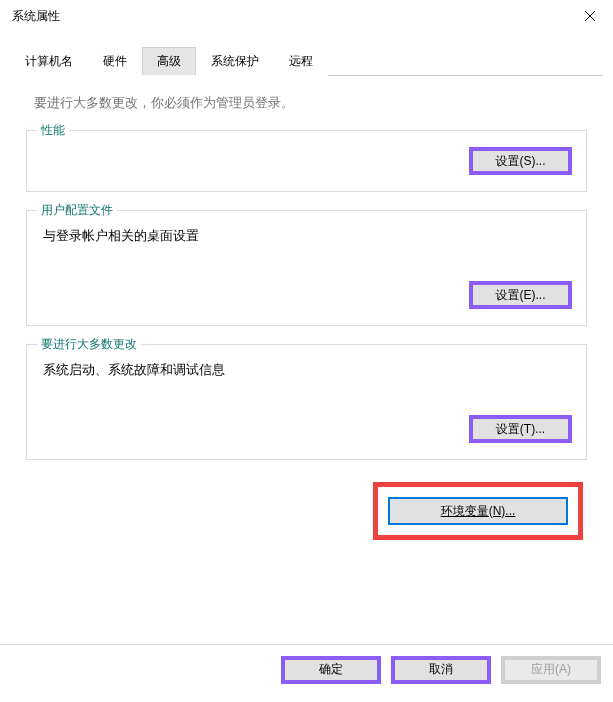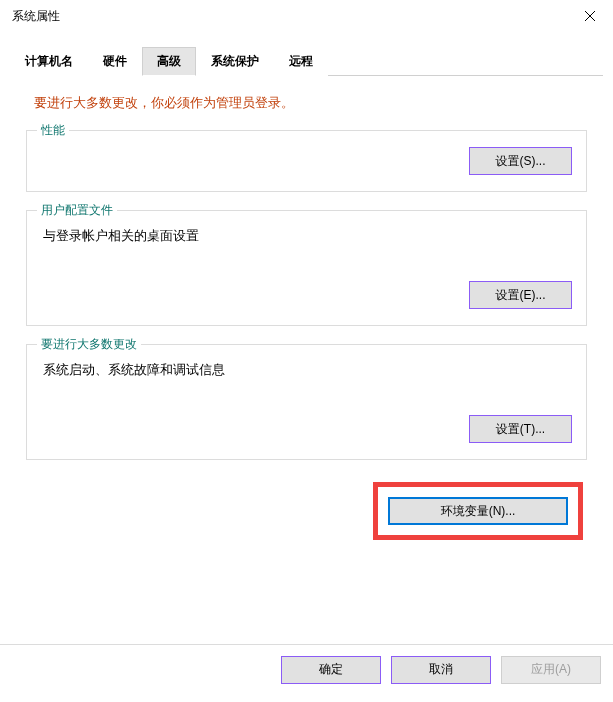--- a/index.html
+++ b/index.html
@@ -38,21 +38,20 @@
     }
     .close-btn svg {
       width: 10px;
       height: 10px;
     }
     .tabs {
       margin: 14px 10px 0 10px;
       display: flex;
       border-bottom: 1px solid #d0d0d0;
       position: relative;
-      font-weight: bold;
     }
     .tab {
       padding: 5px 14px;
       font-size: 12px;
       color: #000;
       cursor: pointer;
       position: relative;
       top: 1px;
       border: 1px solid transparent;
       border-bottom: none;
@@ -62,21 +61,21 @@
       border: 1px solid #d0d0d0;
       border-bottom: 1px solid #ffffff;
       background: #e5e5e5;
       z-index: 2;
     }
     .content {
       padding: 18px 26px 0 26px;
     }
     .intro {
       font-size: 13px;
-      color: #c2410c;
+      color: #737373;
       margin-bottom: 18px;
       padding-left: 8px;
     }
     .groupbox {
       border: 1px solid #dcdcdc;
       margin-bottom: 18px;
       padding: 16px 14px 16px 14px;
       position: relative;
     }
     .groupbox .legend {
@@ -96,21 +95,21 @@
     }
     .groupbox .btn-row {
       display: flex;
       justify-content: flex-end;
     }
     .win-btn {
       min-width: 103px;
       height: 28px;
       padding: 0 14px;
       background: #e1e1e1;
-      border: 1px solid #8b5cf6;
+      border: 4px solid #8b5cf6;
       font-size: 12px;
       font-family: inherit;
       cursor: pointer;
       color: #000;
     }
     .win-btn:disabled {
       color: #9e9e9e;
       background: #e9e9e9;
       border-color: #cfcfcf;
       cursor: default;
@@ -128,20 +127,21 @@
     }
     .env-btn {
       min-width: 180px;
       height: 28px;
       background: #e1e1e1;
       border: 2px solid #0078d7;
       font-size: 12px;
       font-family: inherit;
       cursor: pointer;
       color: #000;
+      text-decoration: underline;
     }
     .bottom-bar {
       position: absolute;
       bottom: 8px;
       left: 0;
       right: 0;
       height: 50px;
       border-top: 1px solid #dcdcdc;
       display: flex;
       justify-content: flex-end;

